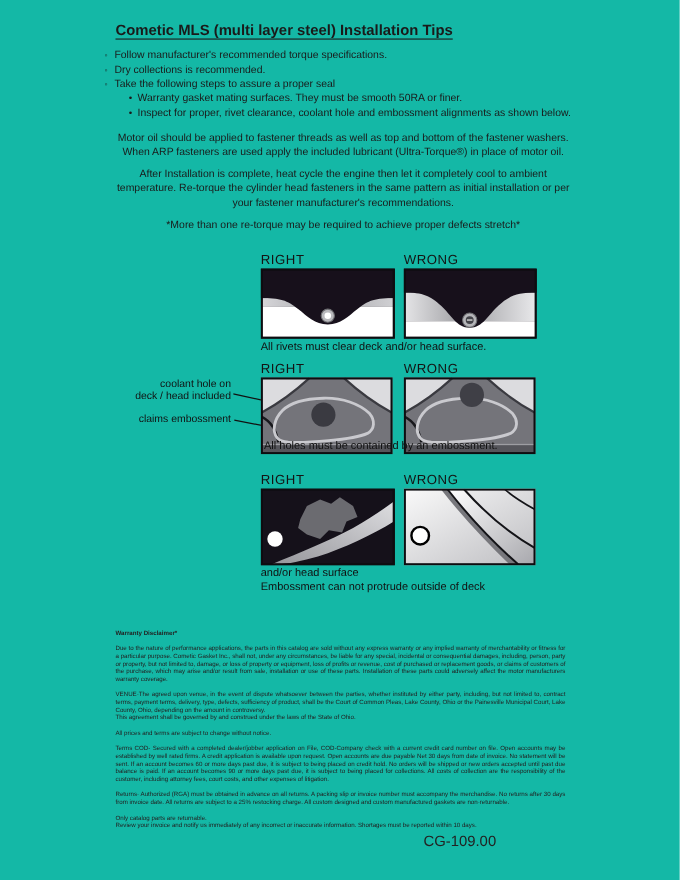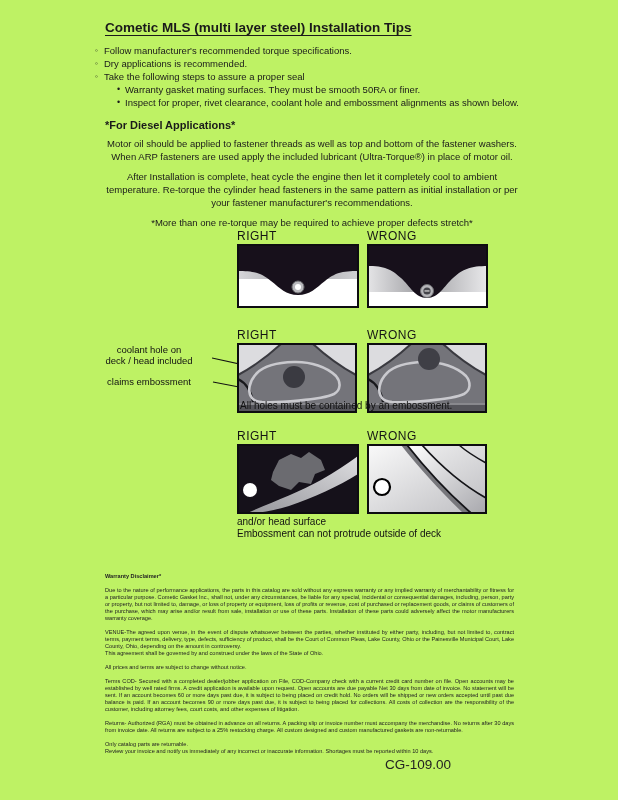--- a/index.html
+++ b/index.html
@@ -1,31 +1,31 @@
 <!DOCTYPE html>
 <html><head>
 <meta charset="utf-8">
 <style>
   html,body{margin:0;padding:0;background:#ffffff;}
-  .page{position:relative;width:618px;height:800px;background:#bef264;overflow:hidden;
+  .page{position:relative;width:618px;height:800px;background:#14b8a6;overflow:hidden;
         font-family:"Liberation Sans",sans-serif;color:#1a1a1a;}
   .abs{position:absolute;}
   .title{left:105px;top:20px;font-size:13.5px;font-weight:bold;
          text-decoration:underline;text-underline-offset:3px;margin:0;}
   .tips{left:95px;top:44px;width:430px;font-size:9.5px;line-height:13px;}
   .bullet{display:flex;}
   .bullet .m{width:9px;flex:0 0 9px;font-size:8px;}
   .sub{padding-left:22px;}
   .sub .m{width:8px;flex:0 0 8px;font-size:9px;}
   .diesel{left:105px;top:119px;width:414px;font-size:9.5px;line-height:13px;}
   .diesel h2{font-size:11px;font-weight:bold;margin:0 0 5px 0;}
   .diesel p{margin:0 0 7px 0;text-align:center;}
   .figlabel{font-size:12px;letter-spacing:.5px;color:#141414;text-align:left;width:122px;}
   .caption{font-size:10px;color:#111;line-height:12px;}
-  .callout{font-size:9.5px;line-height:11px;text-align:center;width:122px;color:#111;}
+  .callout{font-size:9.5px;line-height:11px;text-align:right;width:122px;color:#111;}
   .figbox{position:absolute;}
   .warranty{left:105px;top:573px;width:409px;font-size:5.6px;line-height:7px;
             text-align:justify;color:#222;}
   .warranty .w-head{font-weight:bold;margin:0 0 7px 0;text-align:left;}
   .warranty p{margin:0 0 7px 0;}
   .warranty .blockline{display:block;}
   .doc-code{left:385px;top:757px;font-size:13.5px;color:#222;}
 </style>
 </head>
 <body>
@@ -34,38 +34,37 @@
 
   <h1 class="abs title">Cometic MLS (multi layer steel) Installation Tips</h1>
 
   <div class="abs tips">
     <div class="bullet">
         <span class="m">◦</span>
         <span>Follow manufacturer's recommended torque specifications.</span>
       </div>
     <div class="bullet">
         <span class="m">◦</span>
-        <span>Dry applications is recommended.</span>
+        <span>Dry collections is recommended.</span>
       </div>
     <div class="bullet">
         <span class="m">◦</span>
         <span>Take the following steps to assure a proper seal</span>
       </div>
     <div class="bullet sub">
         <span class="m">•</span>
         <span>Warranty gasket mating surfaces.  They must be smooth 50RA or finer.</span>
       </div>
     <div class="bullet sub">
         <span class="m">•</span>
         <span>Inspect for proper, rivet clearance, coolant hole and embossment alignments as shown below.</span>
       </div>
   </div>
 
   <div class="abs diesel">
-    <h2>*For Diesel Applications*</h2>
     <p>Motor oil should be applied to fastener threads as well as top and bottom of the fastener washers. When ARP fasteners are used apply the included lubricant (Ultra-Torque®) in place of motor oil.</p>
     <p>After Installation is complete, heat cycle the engine then let it completely cool to ambient temperature. Re-torque the cylinder head fasteners in the same pattern as initial installation or per your fastener manufacturer's recommendations.</p>
     <p>*More than one re-torque may be required to achieve proper defects stretch*</p>
   </div>
 
   <div class="abs figlabel" style="left:237px;top:229px;">RIGHT</div>
   <div class="abs figlabel" style="left:367px;top:229px;">WRONG</div>
 
   <svg class="figbox" style="left:237px;top:244px;" width="122" height="64" viewBox="0 0 122 64">
     <defs>
@@ -95,20 +94,21 @@
     <rect width="121" height="64" fill="#17101b"></rect>
     <rect x="1" y="22" width="119" height="26" fill="url(#g1b)"></rect>
     <rect x="1" y="48" width="119" height="15" fill="#ffffff"></rect>
     <path d="M0,0 H121 V22 C103,22 96,25 86,34 C77,42 72,54 60,54 C48,54 43,42 34,34 C24,25 18,22 0,22 Z" fill="#17101b"></path>
     <circle cx="60" cy="47" r="6.5" fill="#b5b5b9" stroke="#6e6e72" stroke-width="1"></circle>
     <circle cx="60" cy="47" r="3.6" fill="#44444a"></circle>
     <rect x="57.5" y="46.3" width="5" height="1.3" fill="#cfcfcf"></rect>
     <rect x="1" y="1" width="119" height="62" fill="none" stroke="#0d0d10" stroke-width="2"></rect>
   </svg>
 
+  <div class="abs caption" style="left:237px;top:310px;">All rivets must clear deck and/or head surface.</div>
 
   <div class="abs figlabel" style="left:237px;top:328px;">RIGHT</div>
   <div class="abs figlabel" style="left:367px;top:328px;">WRONG</div>
 
   <div class="abs callout" style="left:88px;top:344px;">
     <span>coolant hole on</span><br>
     <span>deck / head included</span>
   </div>
   <div class="abs callout" style="left:88px;top:376px;">claims embossment</div>
 

